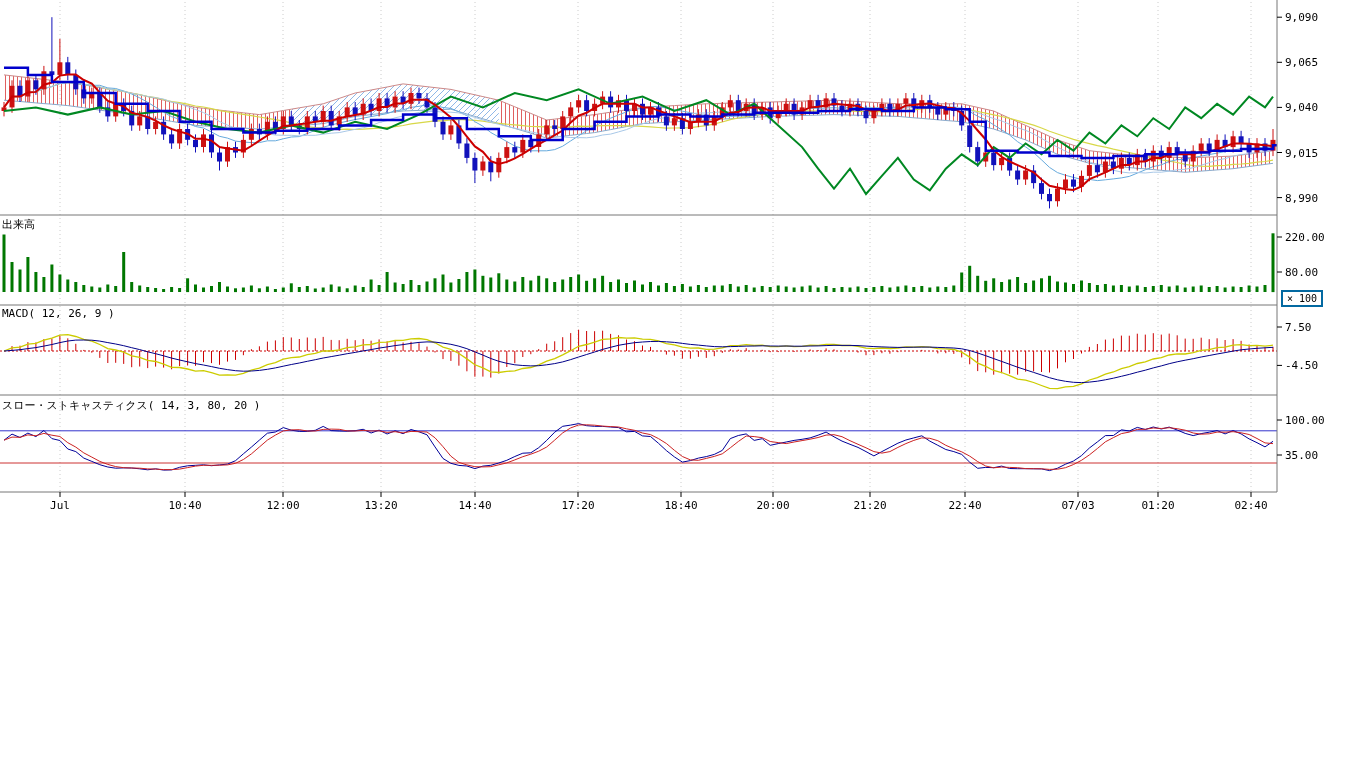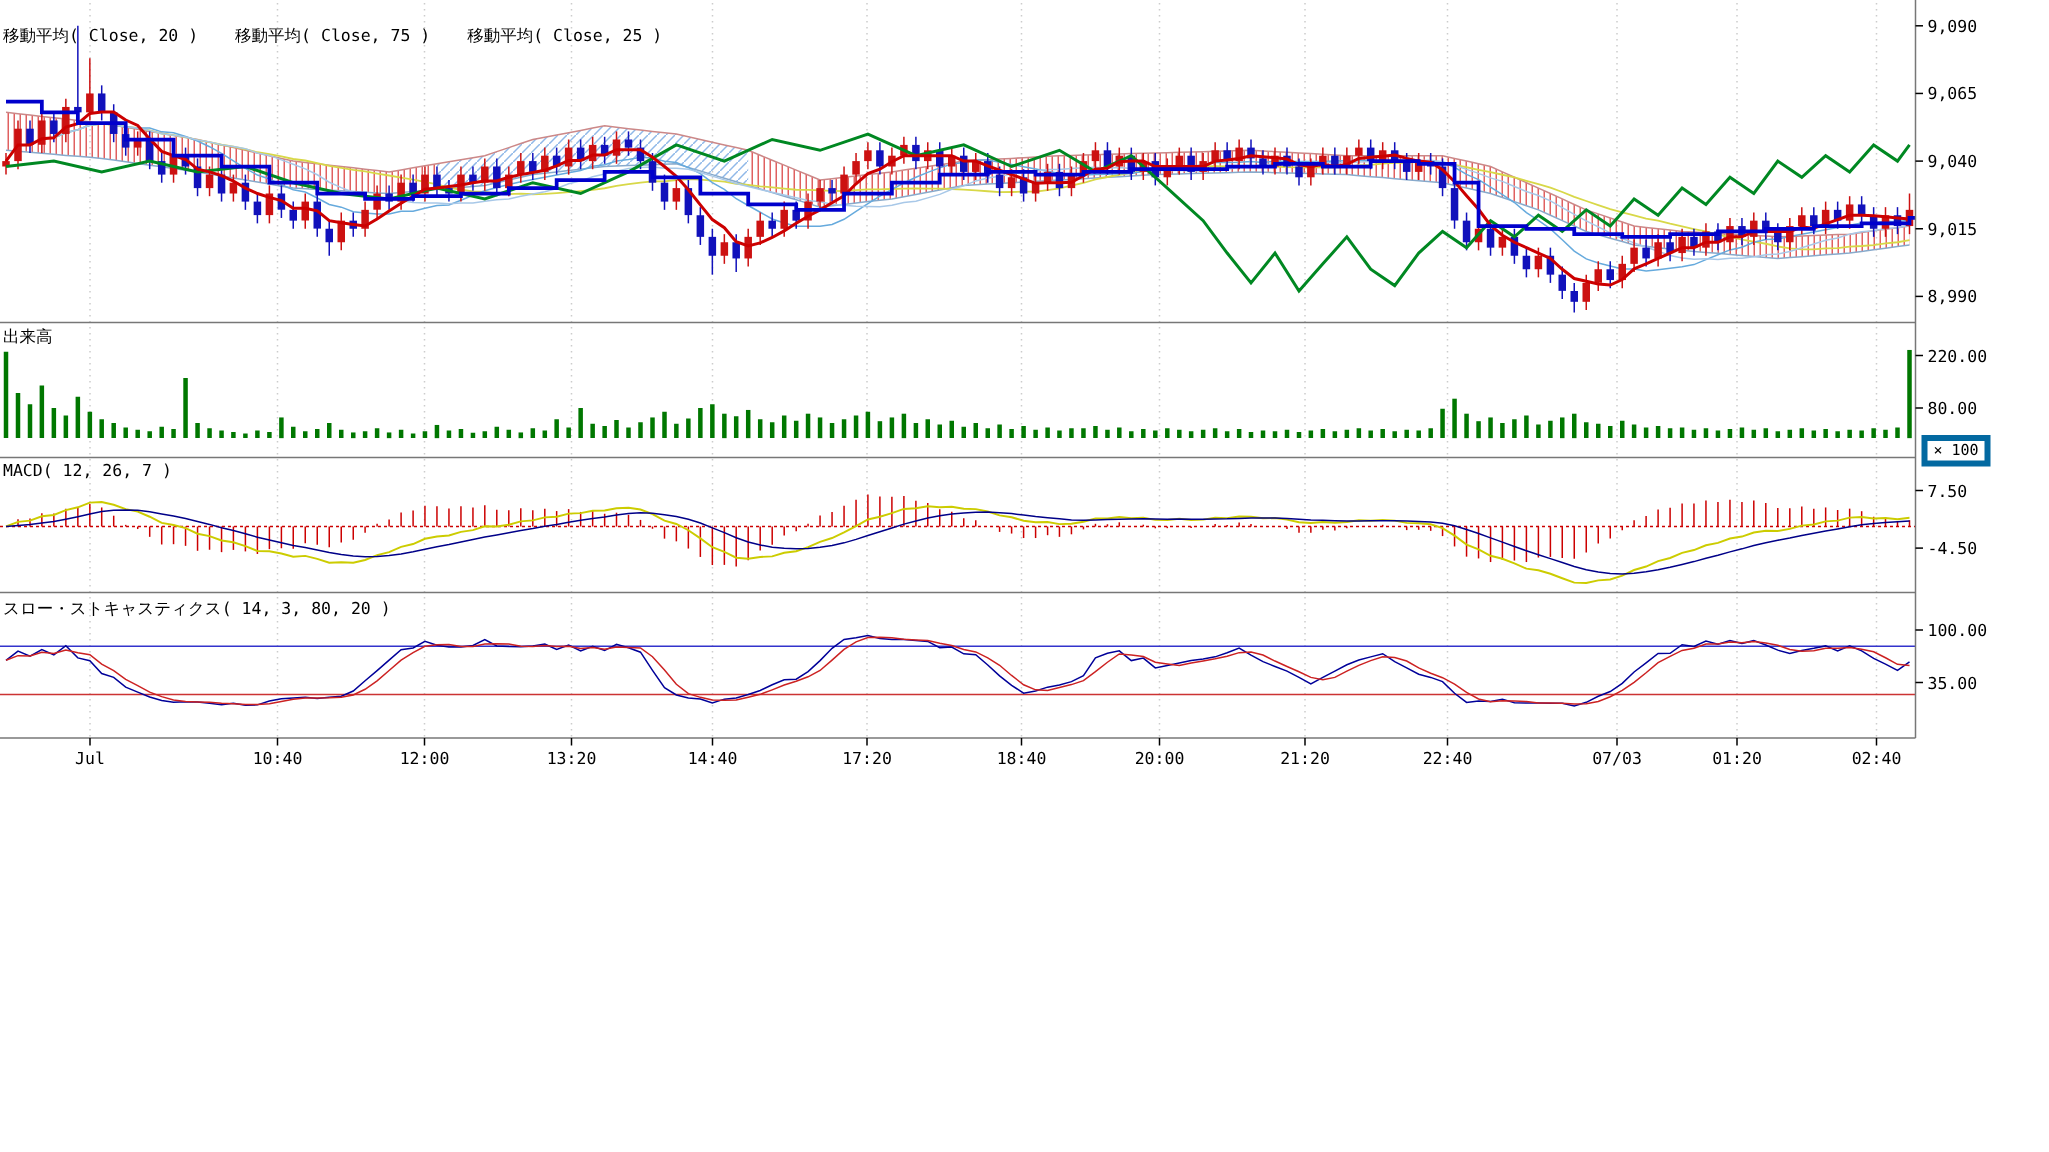--- a/index.html
+++ b/index.html
@@ -6,21 +6,21 @@
   .app{position:relative;width:1366px;height:768px;background:#ffffff;overflow:hidden;
        font-family:"DejaVu Sans Mono","Liberation Sans",sans-serif;font-size:11px;color:#000;}
   .hdr{position:absolute;left:2px;white-space:nowrap;}
   .hdr span{margin-right:18px;}
   .hdr-row1{top:1px;}
   .hdr-row2{top:16px;}
   .panel-label{position:absolute;left:2px;background:transparent;white-space:nowrap;}
   .vol-label{top:217px;}
   .macd-label{top:307px;}
   .stoch-label{top:398px;text-align:right;}
-  .mult-badge{position:absolute;left:1281px;top:290px;border:4px solid #0369a1;background:#fff;
+  .mult-badge{position:absolute;left:1281px;top:290px;border:2px solid #0369a1;background:#fff;
               padding:0 4px;font-size:10px;line-height:13px;}
   svg{position:absolute;left:0;top:0;}
   text{font-family:"DejaVu Sans Mono","Liberation Sans",sans-serif;}
 </style>
 </head>
 <body>
 
 <div class="app">
 
   <svg id="chart-svg" width="1366" height="522">
@@ -759,24 +759,19 @@
         <text x="965" y="509" text-anchor="middle">22:40</text>
         <line x1="1078" y1="492" x2="1078" y2="497" stroke="#000"></line>
         <text x="1078" y="509" text-anchor="middle">07/03</text>
         <line x1="1158" y1="492" x2="1158" y2="497" stroke="#000"></line>
         <text x="1158" y="509" text-anchor="middle">01:20</text>
         <line x1="1251" y1="492" x2="1251" y2="497" stroke="#000"></line>
         <text x="1251" y="509" text-anchor="middle">02:40</text>
       </g>
     </svg>
 
-  <div class="hdr hdr-row2">
-    <span>移動平均( Close, 20 )</span>
-    <span>移動平均( Close, 75 )</span>
-    <span>移動平均( Close, 25 )</span>
-  </div>
 
   <div class="panel-label vol-label">出来高</div>
-  <div class="panel-label macd-label">MACD( 12, 26, 7 )</div>
+  <div class="panel-label macd-label">MACD( 12, 26, 9 )</div>
   <div class="panel-label stoch-label">スロー・ストキャスティクス( 14, 3, 80, 20 )</div>
   <div class="mult-badge">× 100</div>
 
 </div>
 
 </body></html>

